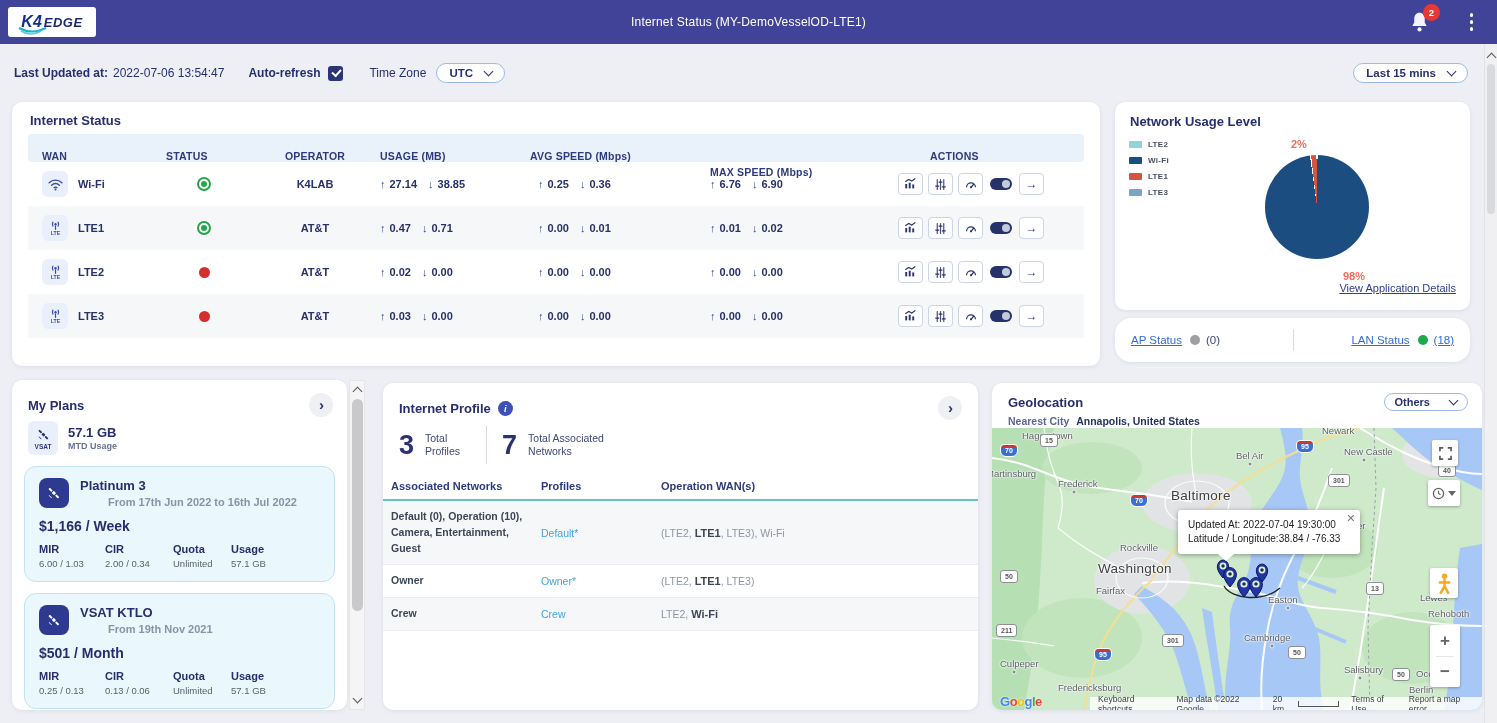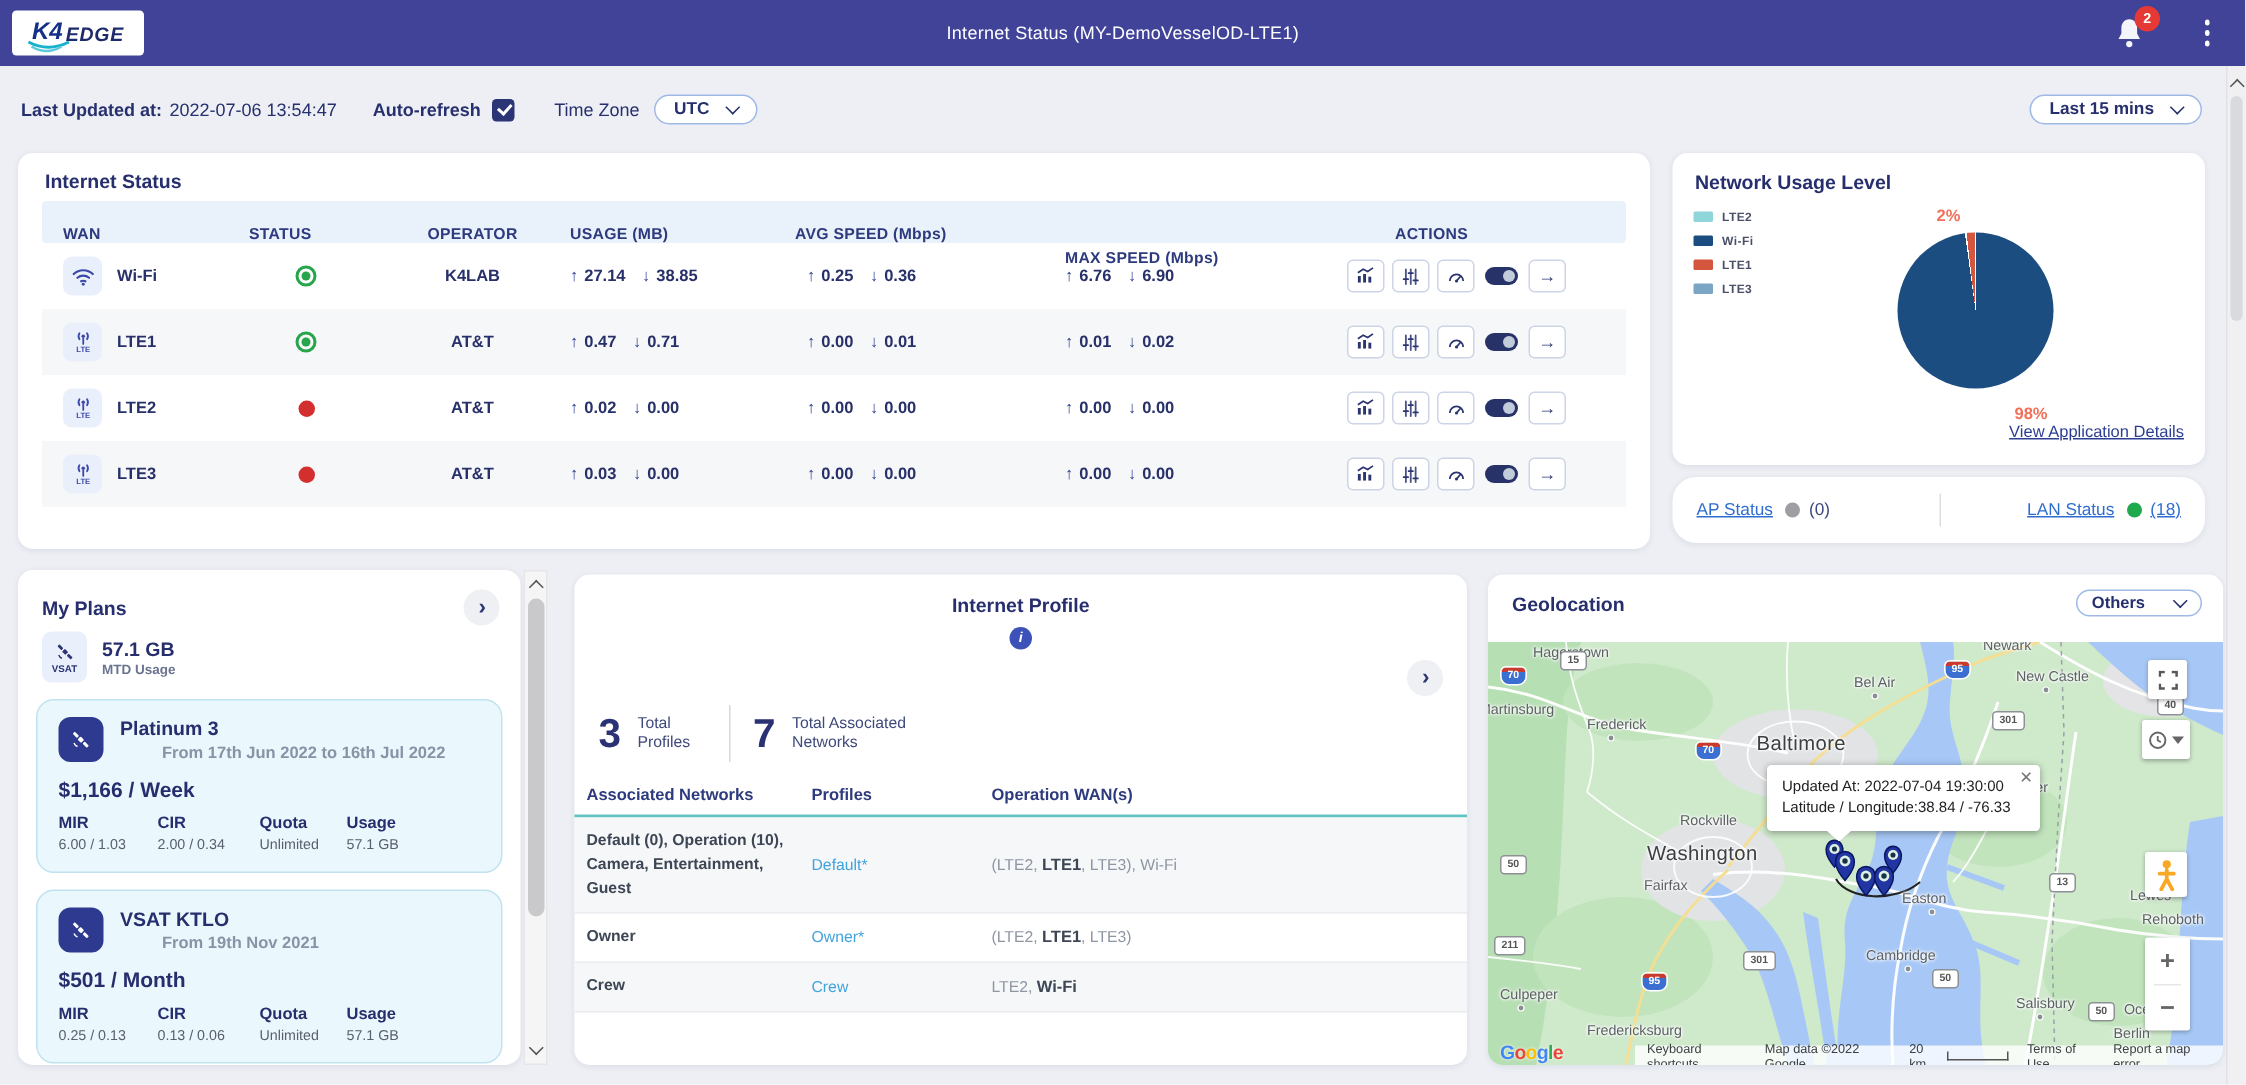--- a/index.html
+++ b/index.html
@@ -108,21 +108,21 @@
   .sb-down{bottom:2px;} .sb-down .sb-chev{transform:rotate(45deg);margin-bottom:3px;}
   .sb-thumb{position:absolute;left:1.5px;top:18px;width:11px;height:212px;background:#c9c9cc;border-radius:6px;cursor:pointer;}
 
   
   .page-scroll{position:absolute;right:0;top:44px;width:13px;height:679px;background:#f0f0f2;border-left:1px solid #e2e2e6;box-sizing:border-box;}
   .page-scroll .sb-up{top:4px;}
   .page-scroll .sb-thumb{left:2px;top:20px;width:8px;height:150px;background:#d9dade;}
 
   
   #p-profile{left:383px;top:383px;width:595px;height:327px;}
-  .ip-head{display:flex;align-items:center;padding:13px 16px 2px;gap:7px;flex-direction:column;}
+  .ip-head{display:flex;align-items:center;padding:13px 16px 2px;gap:7px;}
   .info-badge{width:15px;height:15px;border-radius:50%;background:#3d52b8;color:#fff;font-size:9.5px;font-weight:bold;font-style:italic;display:flex;align-items:center;justify-content:center;cursor:pointer;}
   .ip-head .circle-btn{margin-left:auto;}
   .ip-stats{display:flex;align-items:center;padding:4px 16px 8px;gap:11px;}
   .stat-num{font-size:27px;font-weight:bold;color:#2b3274;}
   .stat-label{font-size:10.5px;color:#3e497c;line-height:1.25;width:90px;}
   .stat-label.narrow{width:46px;}
   .stat-div{width:1px;height:38px;background:#d5d8e2;margin:0 4px;}
   .ip-table{margin:2px 0 0;}
   .ip-thead{display:grid;grid-template-columns:150px 120px 1fr;font-size:11px;font-weight:bold;color:#2d3a7e;padding:6px 8px 7px;border-bottom:2px solid #62c3c0;}
   .ip-row{display:grid;grid-template-columns:150px 120px 1fr;font-size:10.5px;padding:8px;align-items:center;border-bottom:1px solid #ececf0;}
@@ -655,20 +655,24 @@
     </div>
   </div>
 
   <div class="panel" id="p-geo">
     <div class="geo-head">
       <span class="panel-title">Geolocation</span>
       <span class="pill">
         <span>Others</span>
         <span class="chev"></span>
       </span>
+    </div>
+    <div class="geo-sub">
+      <span class="lbl">Nearest City</span>
+      <span class="vv">Annapolis, United States</span>
     </div>
     <div class="map-wrap">
       <svg class="map-svg" viewBox="0 0 490 282" preserveAspectRatio="none">
         <rect width="490" height="282" fill="#cfe9cb"></rect>
         <path d="M0,0 L62,0 C44,60 58,150 32,282 L0,282 Z" fill="#b7dfb4"></path>
         <ellipse cx="100" cy="40" rx="50" ry="26" fill="#c2e4bd"></ellipse>
         <ellipse cx="90" cy="210" rx="60" ry="40" fill="#c2e4bd"></ellipse>
         <ellipse cx="340" cy="120" rx="46" ry="30" fill="#c2e4bd"></ellipse>
         <ellipse cx="420" cy="220" rx="50" ry="36" fill="#c2e4bd"></ellipse>
         <ellipse cx="205" cy="75" rx="55" ry="30" fill="#e2e3e5"></ellipse>

